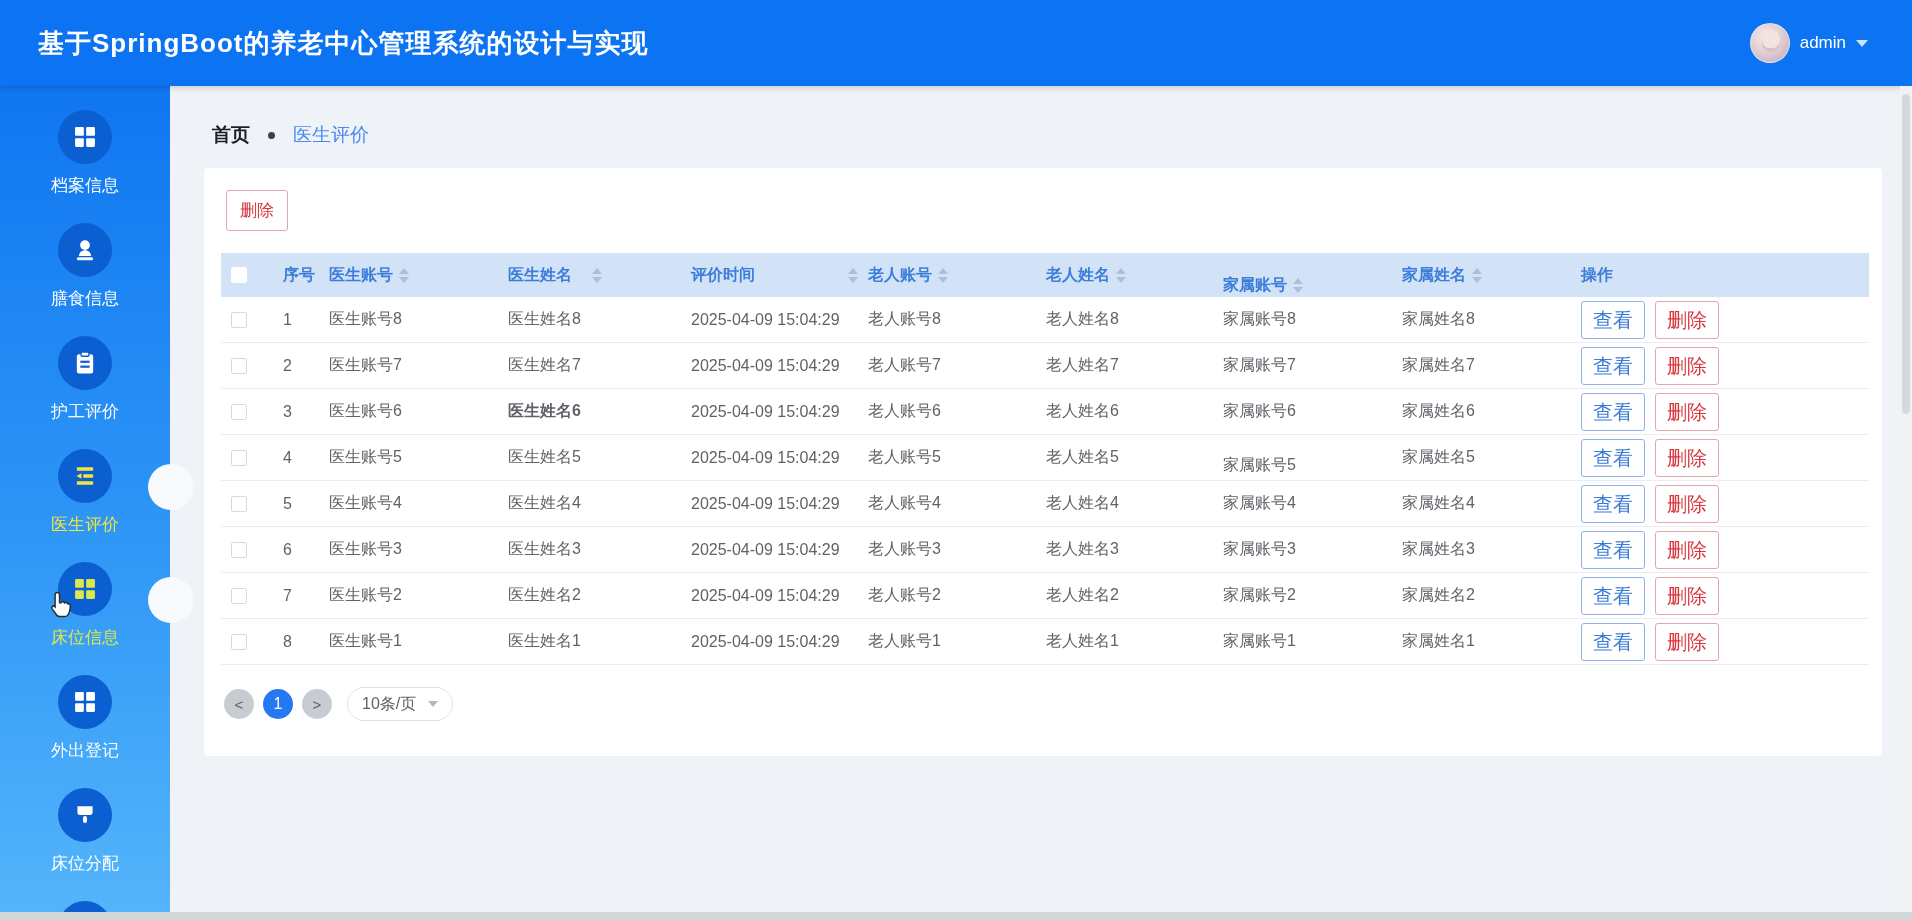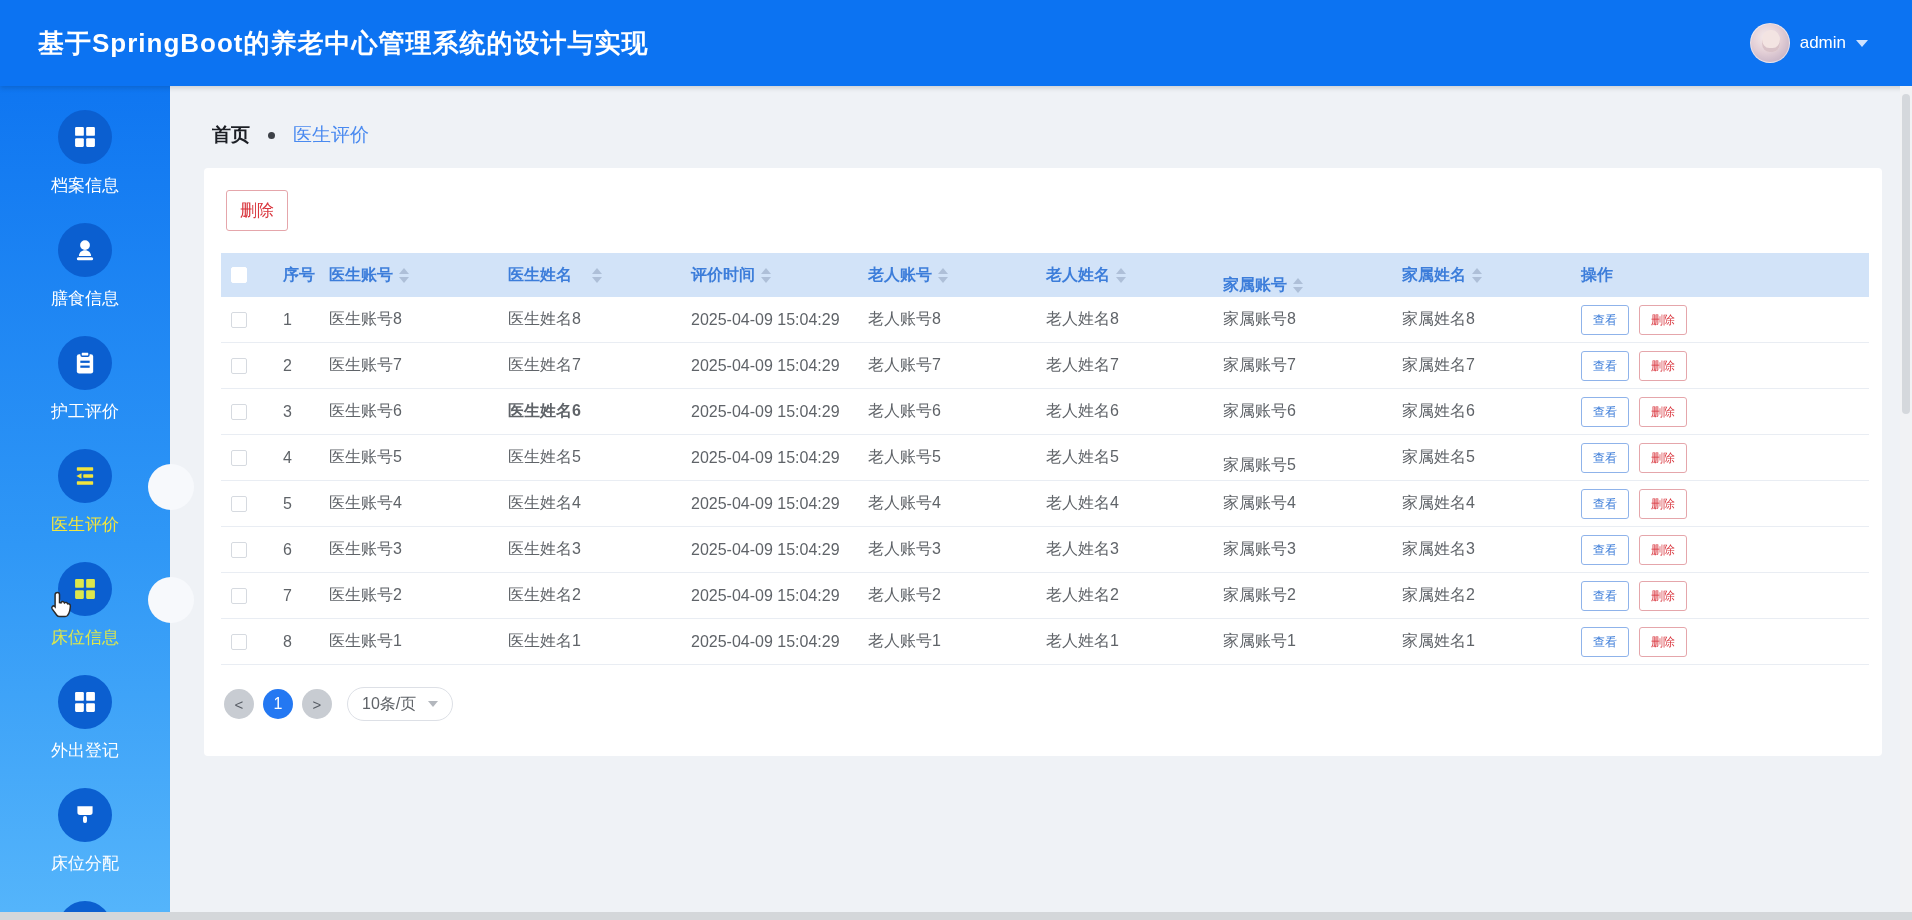--- a/index.html
+++ b/index.html
@@ -61,21 +61,21 @@
   .breadcrumb { display: flex; align-items: center; gap: 18px; padding: 36px 0 0 42px; }
   .bc-home { font-size: 19px; font-weight: bold; color: #1b1e24; cursor: pointer; }
   .bc-dot { width: 7px; height: 7px; border-radius: 50%; background: #3d4147; }
   .bc-current { font-size: 19px; color: #4a8af0; cursor: pointer; }
 
   .card {
     margin: 20px 30px 0 34px; width: 1678px; height: 588px;
     background: #fff; border-radius: 4px; padding: 22px 16px 9px 16px; position: relative;
   }
   .btn { background: #fff; border-radius: 3px; cursor: pointer;
-    font-family: inherit; font-size: 12px; line-height: 1; }
+    font-family: inherit; font-size: 20px; line-height: 1; }
   .btn-danger { color: #d9363e; border: 1px solid #e5a6ab; }
   .btn-view   { color: #3a7bd8; border: 1px solid #8fb3ea; }
   .toolbar-del { margin-left: 6px; padding: 11px 13px; font-size: 17px; }
 
   
   .table { margin-top: 22px; width: 1648px; margin-left: 1px; font-size: 16px; }
   .tr { display: flex; align-items: center; height: 46px; border-bottom: 1px solid #e9edf3; background:#fff; }
   .thead { height: 44px; background: #d2e3f8; border-bottom: none; }
   .td, .th { padding-left: 10px; display: flex; align-items: center; overflow: hidden; white-space: nowrap; }
   .th { color: #3c7dda; font-weight: bold; gap: 6px; cursor: pointer; }
@@ -246,21 +246,21 @@
               <i class="down"></i>
             </span>
           </div>
           <div class="th" style="width: 183px; gap: 20px;">
             <span>医生姓名</span>
             <span class="sort">
               <i class="up"></i>
               <i class="down"></i>
             </span>
           </div>
-          <div class="th" style="width: 177px;">
+          <div class="th" style="width: 177px; justify-content: space-between;">
             <span>评价时间</span>
             <span class="sort">
               <i class="up"></i>
               <i class="down"></i>
             </span>
           </div>
           <div class="th" style="width: 178px;">
             <span>老人账号</span>
             <span class="sort">
               <i class="up"></i>

